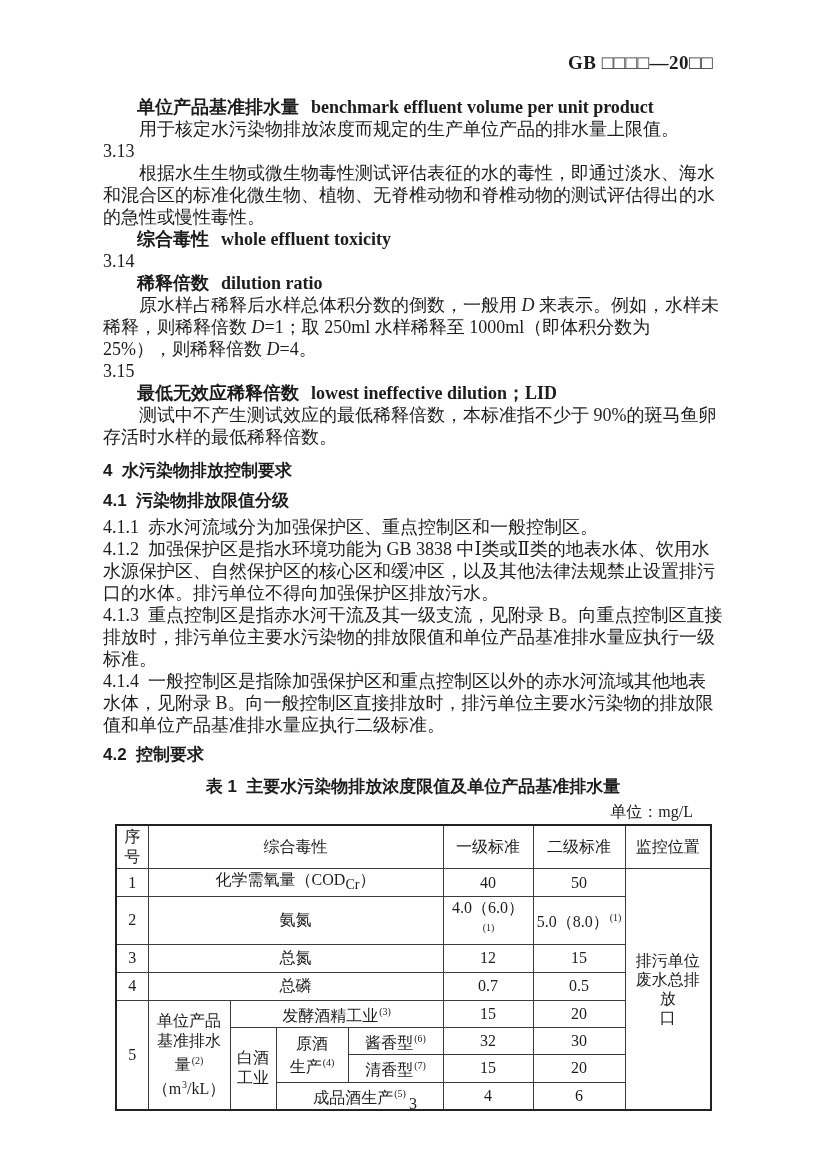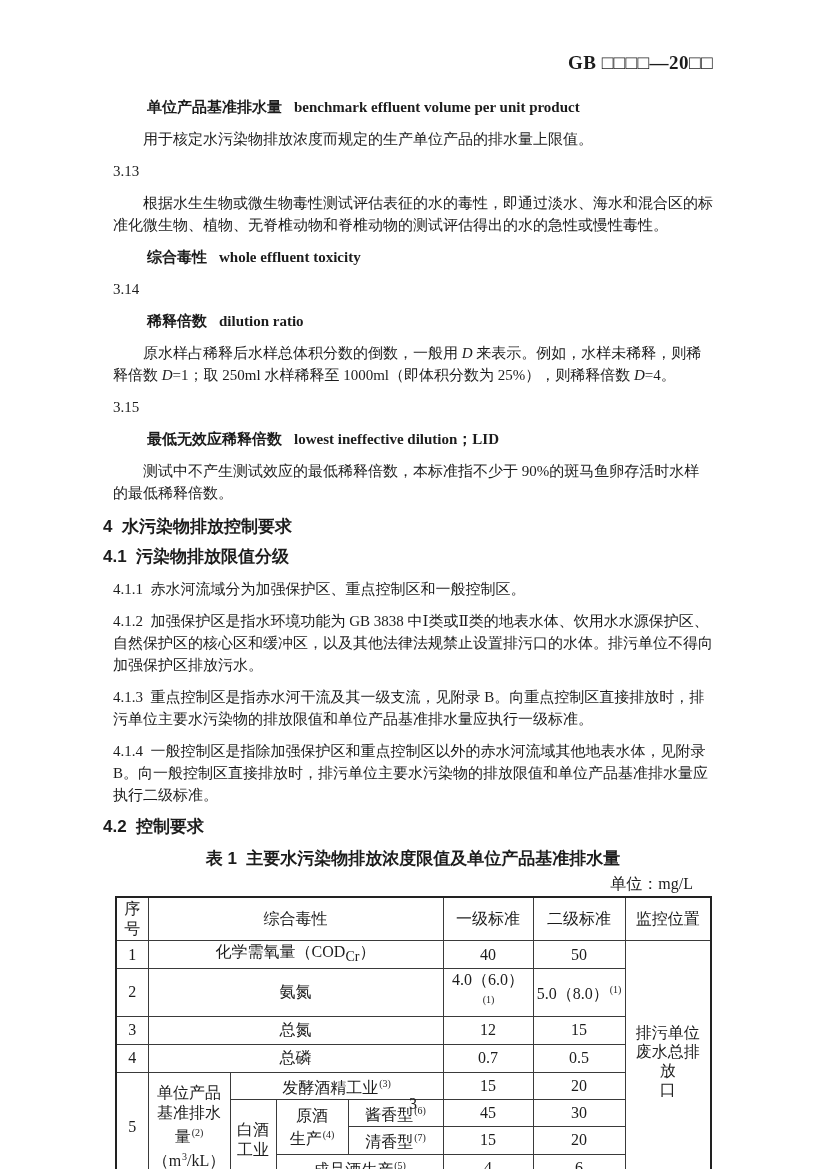--- a/index.html
+++ b/index.html
@@ -17,23 +17,23 @@
   .doc-code{
     text-align:right;
     font-weight:bold;
     font-size:19px;
     line-height:22px;
     padding-right:10px;
     margin:0 0 22px 0;
     letter-spacing:0.5px;
   }
   .line{
-    font-size:15px;
+    font-size:18px;
     line-height:22px;
-    margin:10px;
+    margin:0;
     white-space:pre-wrap;
   }
   .indent{text-indent:2em;}
   .term-title{font-weight:bold;}
   .term-title .zh{font-family:"Liberation Sans","DejaVu Sans",sans-serif;padding-left:34px;}
   .term-title .en{font-family:"Liberation Serif","DejaVu Serif",serif;margin-left:12px;}
   .it{font-style:italic;}
   .h-main{
     font-family:"Liberation Sans","DejaVu Sans",sans-serif;
     font-size:17px;line-height:22px;font-weight:bold;
@@ -175,21 +175,21 @@
         <td>15</td>
         <td>20</td>
       </tr>
       <tr class="r5">
         <td rowspan="3">白酒工业</td>
         <td rowspan="2">
               <span class="blk">原酒</span>
               <span class="blk"><span>生产</span><sup class="s">(4)</sup></span>
             </td>
         <td><span>酱香型</span><sup class="s">(6)</sup></td>
-        <td>45</td>
+        <td>32</td>
         <td>30</td>
       </tr>
       <tr class="r5">
         <td><span>清香型</span><sup class="s">(7)</sup></td>
         <td>15</td>
         <td>20</td>
       </tr>
       <tr class="r5">
         <td colspan="2"><span>成品酒生产</span><sup class="s">(5)</sup></td>
         <td>4</td>

